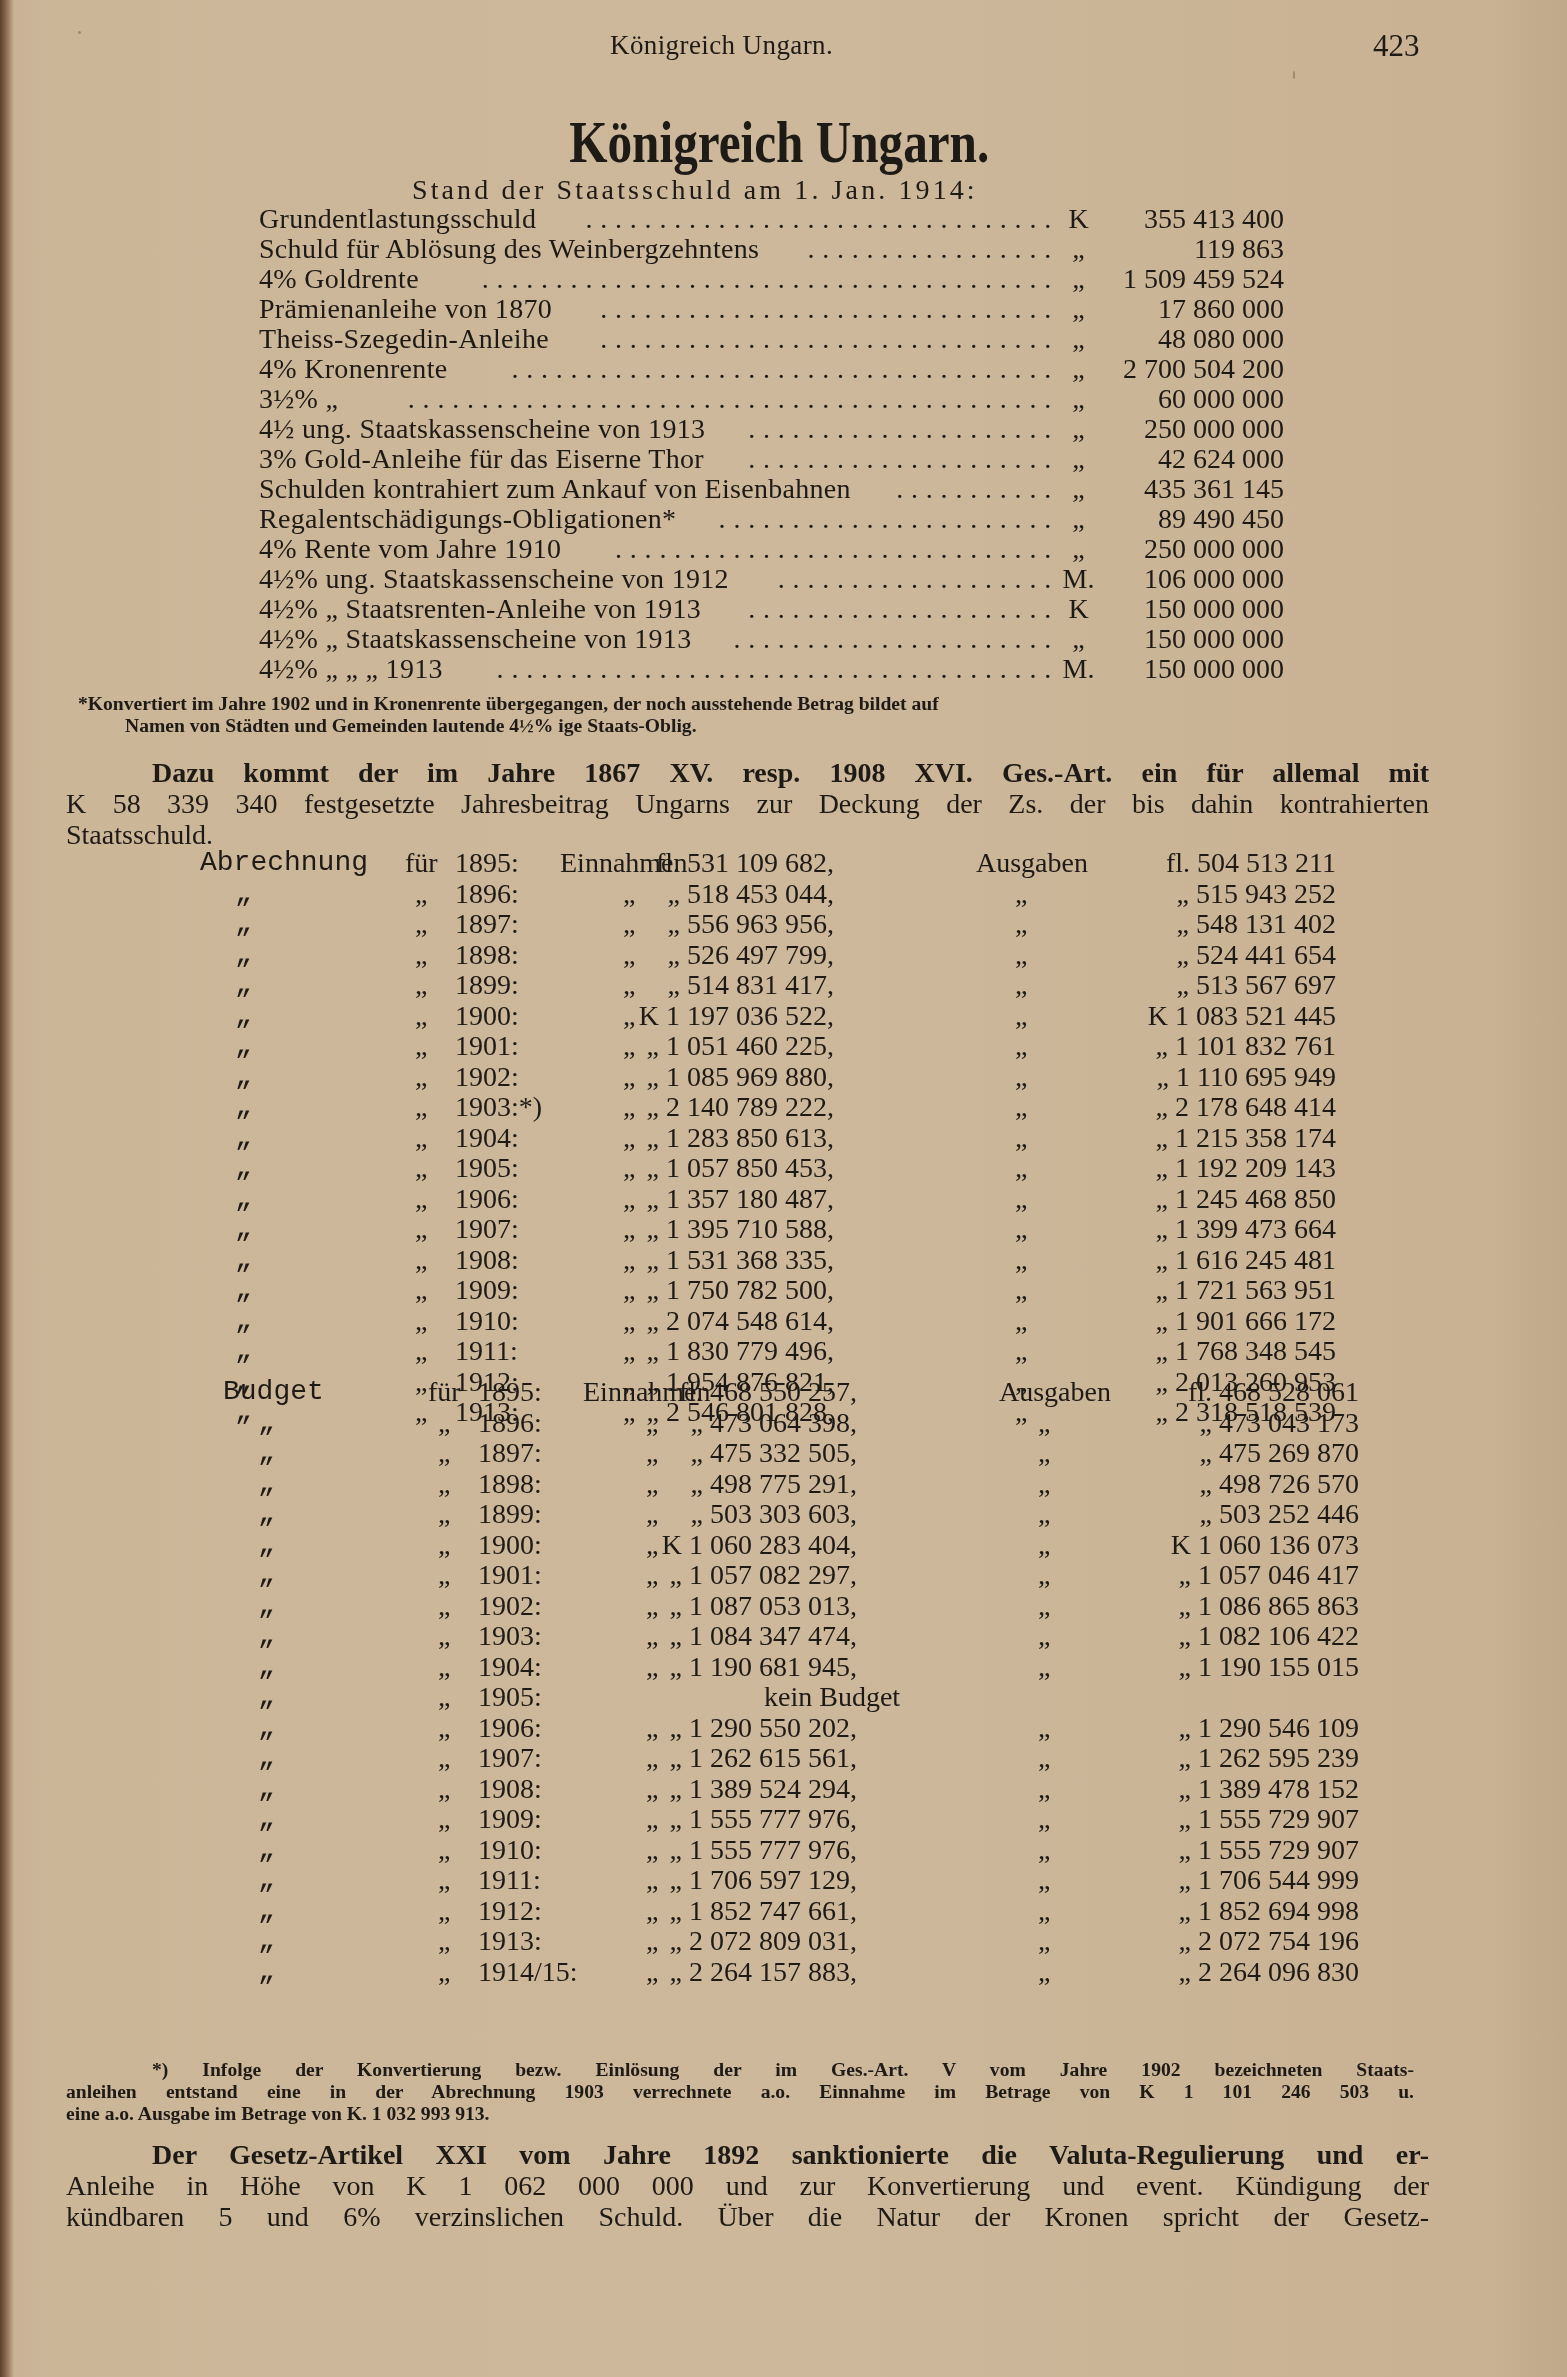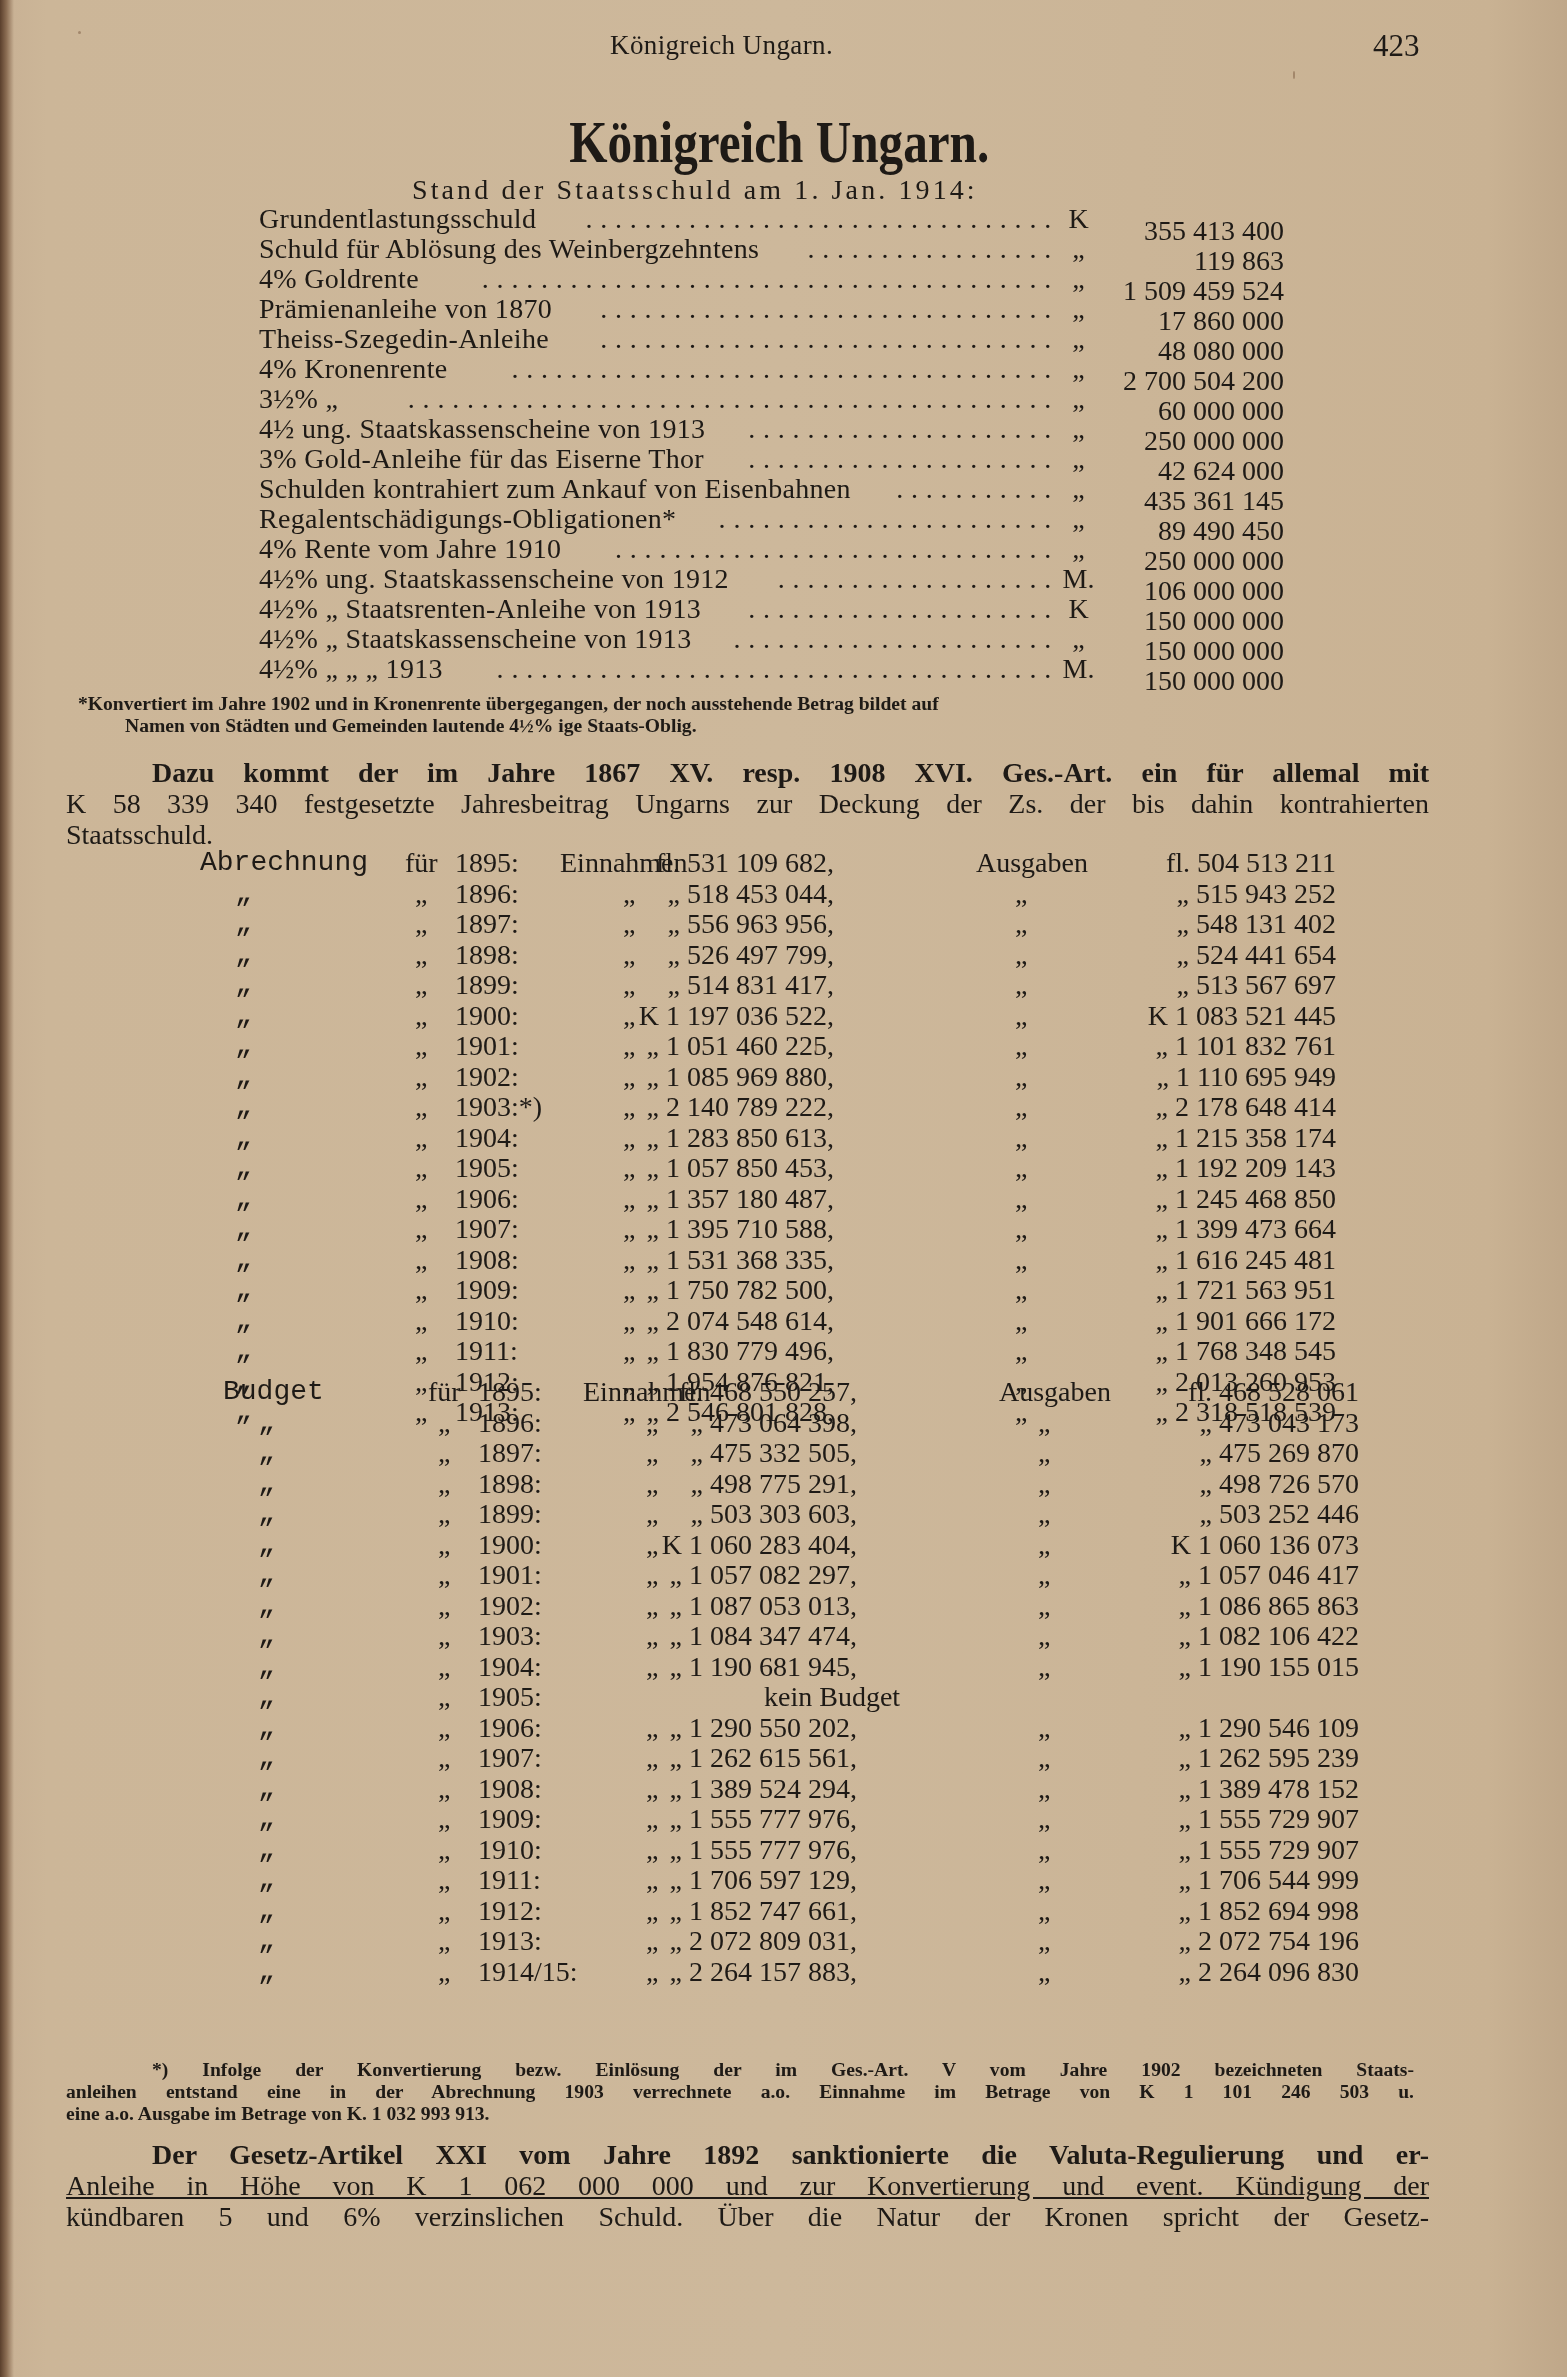--- a/index.html
+++ b/index.html
@@ -25,21 +25,21 @@
     font-size: 60px; font-weight: bold; transform: scaleX(0.82); transform-origin: 760px 0;
   }
   .subtitle {
     position: absolute; top: 174px; left: 412px; font-size: 28px; letter-spacing: 3.1px;
   }
   .debt-table { position: absolute; top: 204px; left: 259px; width: 1074px; }
   .debt-row { position: relative; height: 30px; font-size: 28px; line-height: 30px; white-space: nowrap; }
   .debt-label { position: absolute; left: 0; top: 0; letter-spacing: 0.3px; }
   .debt-dots { position: absolute; top: 0; right: 274px; letter-spacing: 7.8px; }
   .debt-cur { position: absolute; right: 231px; top: 0; width: 47px; text-align: center; }
-  .debt-val { position: absolute; right: 49px; top: 12px; text-align: center; }
+  .debt-val { position: absolute; right: 49px; top: 0; text-align: center; }
   .footnote1 {
     position: absolute; top: 693px; left: 78px; width: 1348px; font-size: 19.6px; line-height: 22px; font-weight: bold;
   }
   .footnote1 .l2 { padding-left: 47px; display: block; }
   .para {
     position: absolute; left: 66px; width: 1363px; font-size: 28px; line-height: 31px; text-align: justify;
   }
   .para .indent { padding-left: 86px; font-weight: bold; }
   .p1 { top: 757px; }
   .fin-table { position: absolute; left: 200px; width: 1136px; }
@@ -537,21 +537,21 @@
     </div>
 
   <div class="footnote2">
     <div class="indent" style="text-align-last:justify;">*) Infolge der Konvertierung bezw. Einlösung der im Ges.-Art. V vom Jahre 1902 bezeichneten Staats-</div>
     <div style="text-align-last:justify;">anleihen entstand eine in der Abrechnung 1903 verrechnete a.o. Einnahme im Betrage von K 1 101 246 503 u.</div>
     <div>eine a.o. Ausgabe im Betrage von K. 1 032 993 913.</div>
   </div>
 
   <div class="para p2">
     <div class="indent" style="text-align-last:justify;">Der Gesetz-Artikel XXI vom Jahre 1892 sanktionierte die Valuta-Regulierung und er-</div>
-    <div style="text-align-last:justify;text-decoration:underline;">Anleihe in Höhe von K 1 062 000 000 und zur Konvertierung und event. Kündigung der</div>
+    <div style="text-align-last:justify;">Anleihe in Höhe von K 1 062 000 000 und zur Konvertierung und event. Kündigung der</div>
     <div style="text-align-last:justify;">kündbaren 5 und 6% verzinslichen Schuld. Über die Natur der Kronen spricht der Gesetz-</div>
   </div>
 
   <div class="spot" style="left:78px;top:31px;width:3.1px;height:3.1px;"></div>
   <div class="spot" style="left:1293px;top:71px;width:2.4px;height:7.8px;"></div>
   <div class="spot" style="left:815px;top:1042px;width:2.4px;height:11px;"></div>
 </div>
 
 
 </body></html>

